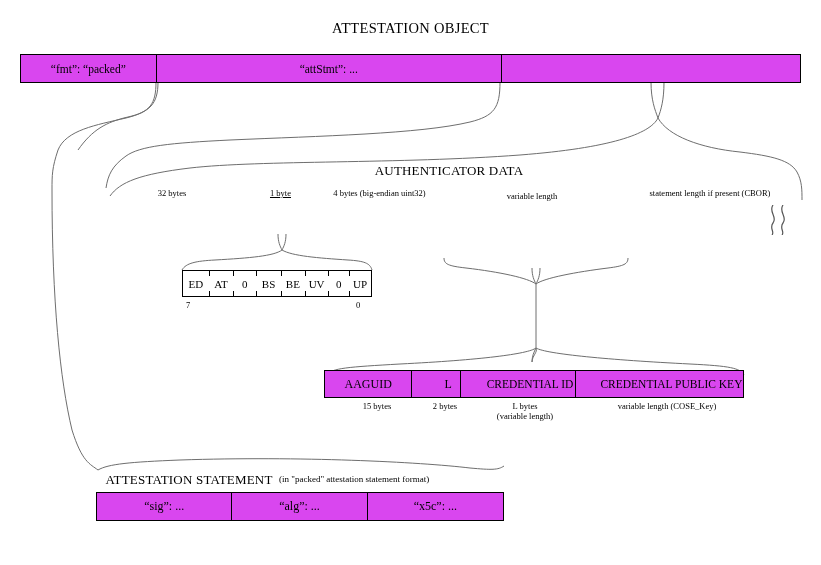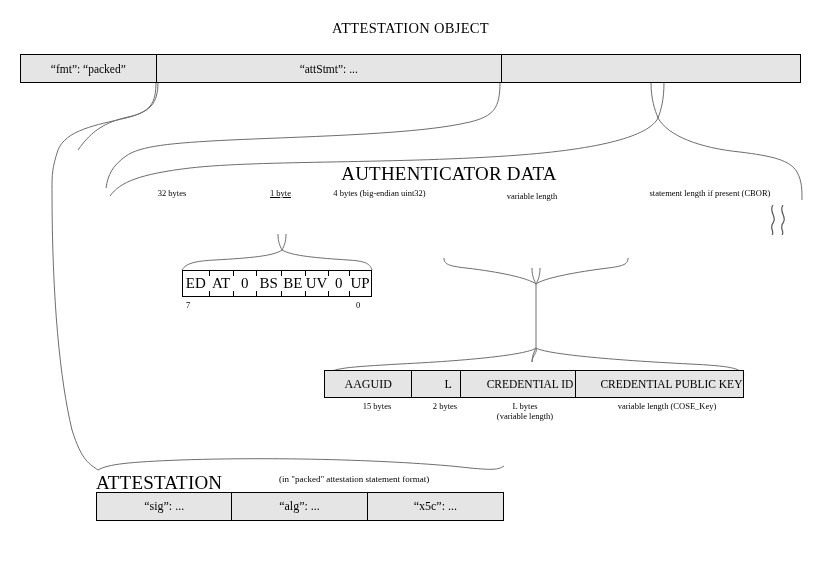--- a/index.html
+++ b/index.html
@@ -39,35 +39,35 @@
     position: absolute;
     left: 0; right: 0;
     top: 20px;
     text-align: center;
     font-size: 14.5px;
     letter-spacing: 0.3px;
   }
   .title-section {
     position: absolute;
     text-align: center;
-    font-size: 19px;
+    font-size: 13px;
     letter-spacing: 0.2px;
   }
   .title-sub {
     position: absolute;
     font-size: 9px;
   }
 
   
   .boxrow {
     position: absolute;
     display: flex;
     border: 1px solid #000000;
     box-sizing: border-box;
-    background: #e5e5e5;
+    background: #d946ef;
   }
   .boxrow > .cell {
     box-sizing: border-box;
     border-right: 1px solid #000000;
     display: flex;
     align-items: center;
     justify-content: center;
     font-size: 12px;
     white-space: nowrap;
     overflow: hidden;
@@ -92,21 +92,21 @@
     box-sizing: border-box;
     display: flex;
     background: #ffffff;
   }
   .flagsbox .bit {
     position: relative;
     box-sizing: border-box;
     display: flex;
     align-items: center;
     justify-content: center;
-    font-size: 15px;
+    font-size: 11px;
   }
   .flagsbox .bit::before,
   .flagsbox .bit::after {
     content: "";
     position: absolute;
     left: 0;
     width: 1px;
     height: 5px;
     background: #000000;
   }
@@ -212,21 +212,21 @@
   </div>
 
   <div class="caption" style="left:324px; top:402px; width:106px;">15 bytes</div>
   <div class="caption" style="left:420px; top:402px; width:50px;">2 bytes</div>
   <div class="caption" style="left:470px; top:402px; width:110px;">
     <div>L bytes</div>
     <div>(variable length)</div>
   </div>
   <div class="caption" style="left:580px; top:402px; width:174px;">variable length (COSE_Key)</div>
 
-  <div class="title-section" style="left:96px; top:472px; width:186px; text-align:left;">ATTESTATION STATEMENT</div>
+  <div class="title-section" style="left:96px; top:472px; width:186px; text-align:center;">ATTESTATION STATEMENT</div>
   <div class="title-sub" style="left:279px; top:474px;">(in "packed" attestation statement format)</div>
 
   <div class="boxrow" style="left:96px; top:492px; width:408px; height:29px;">
     <div class="cell" style="width:136px;">“sig”: ...</div>
     <div class="cell" style="width:136px;">“alg”: ...</div>
     <div class="cell" style="width:136px;">“x5c”: ...</div>
   </div>
 
 </div>
 

